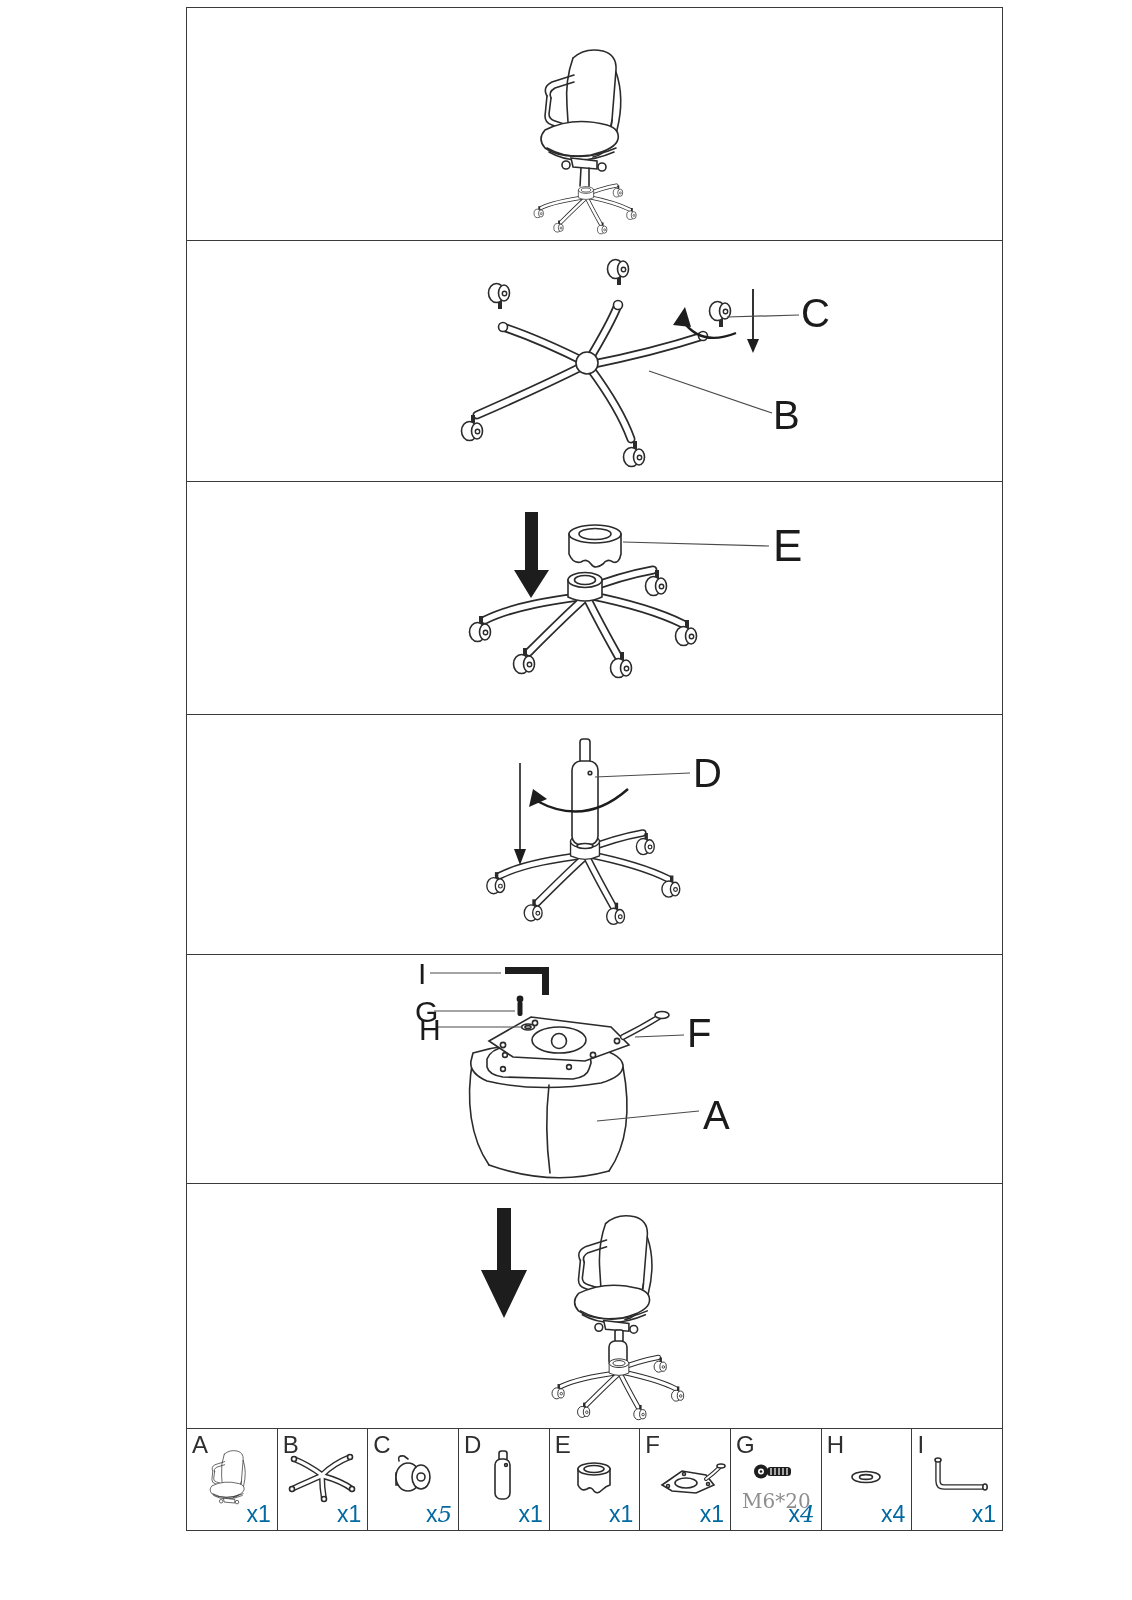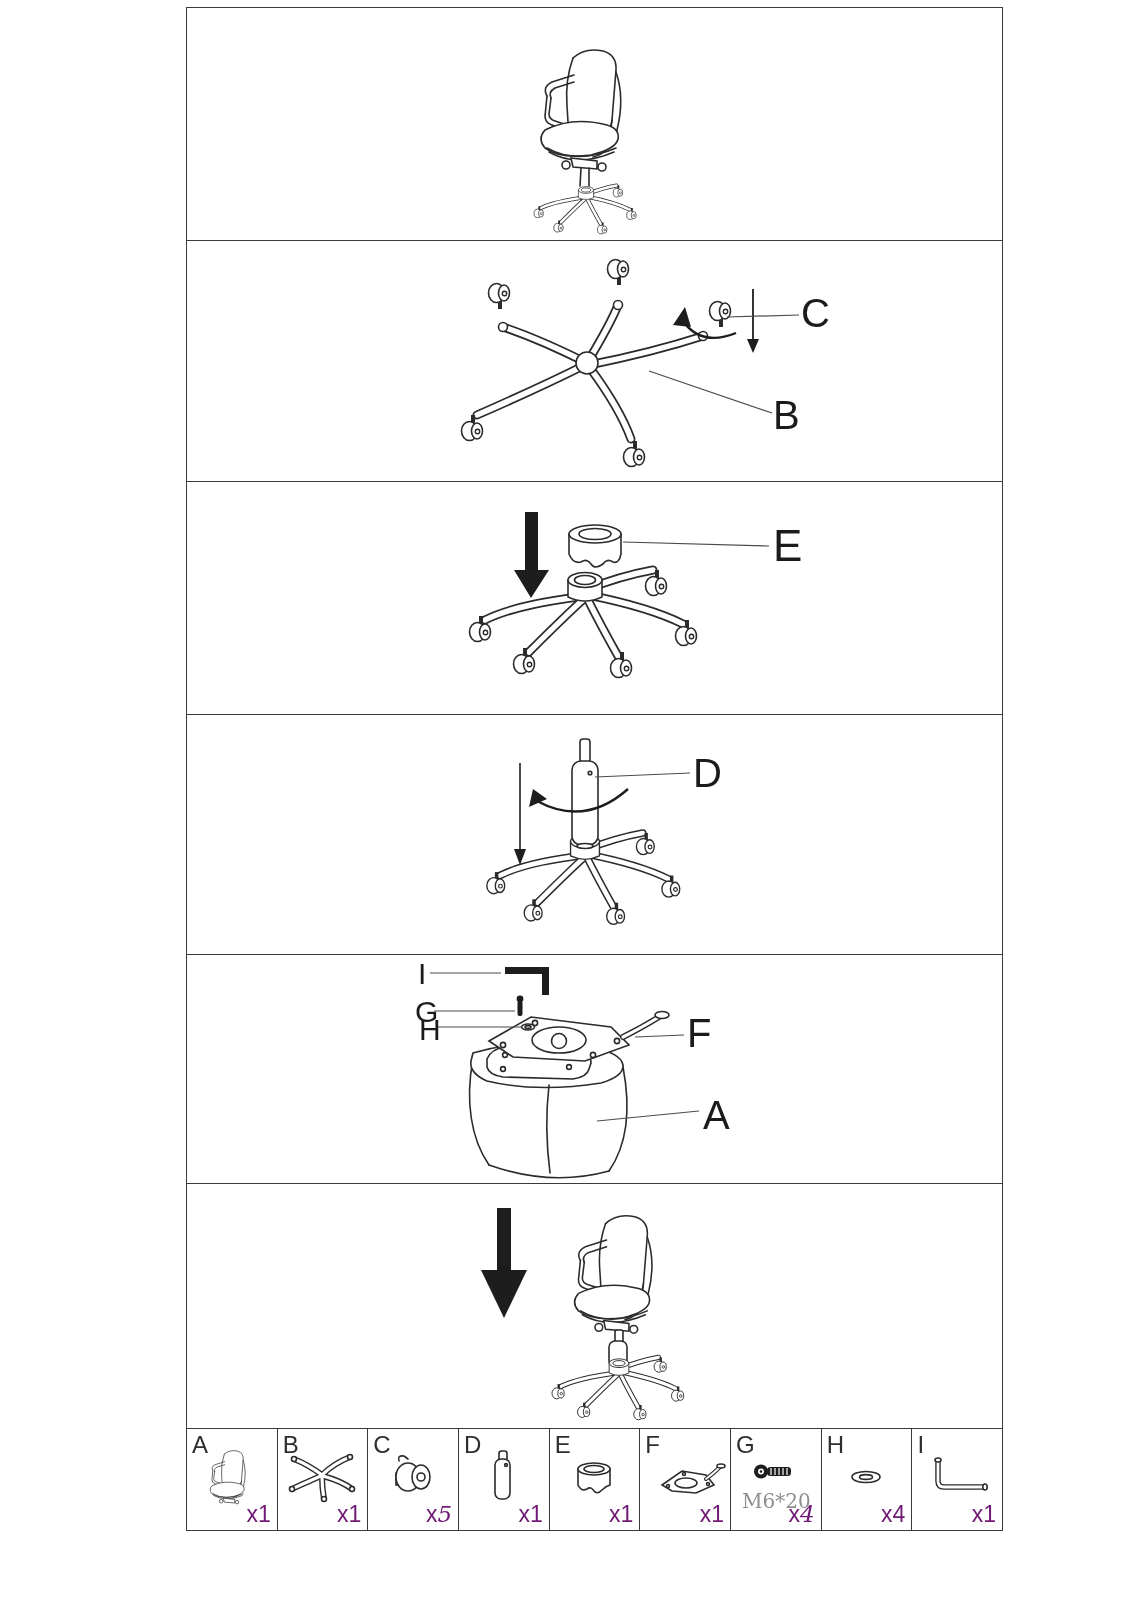--- a/index.html
+++ b/index.html
@@ -18,21 +18,21 @@
   .tubeDs { fill:none; stroke:#2b2b2b; stroke-width:6; stroke-linecap:round; }
   .tubeWs { fill:none; stroke:#ffffff; stroke-width:3.2; stroke-linecap:round; }
   .solid { fill:#1d1d1d; stroke:none; }
   .leader { fill:none; stroke:#4a4a4a; stroke-width:1.2; }
   .arrln { fill:none; stroke:#1d1d1d; stroke-width:2.4; }
   
   #parts { position:relative; display:flex; width:100%; height:102px; }
   .cell { position:relative; flex:1 1 0; border-right:1.5px solid #3a3a3a; }
   .cell:last-child { border-right:none; }
   .cell-letter { position:absolute; left:5px; top:2px; font-size:24px; color:#2e2e2e; }
-  .cell-qty { position:absolute; right:6px; bottom:3px; font-size:23px; color:#701a75; }
+  .cell-qty { position:absolute; right:6px; bottom:3px; font-size:23px; color:#0369a1; }
   .qn-italic { font-family:"DejaVu Serif", serif; font-style:italic; }
   .cell-spec { position:absolute; left:11px; top:60px; font-size:20px; color:#8e8e8e; font-family:"DejaVu Serif", serif; }
   .cell svg { position:absolute; left:0; top:16px; }
 </style>
 </head>
 <body>
 
 <svg width="0" height="0" style="position:absolute" aria-hidden="true">
   <defs>
     <g id="caster">

